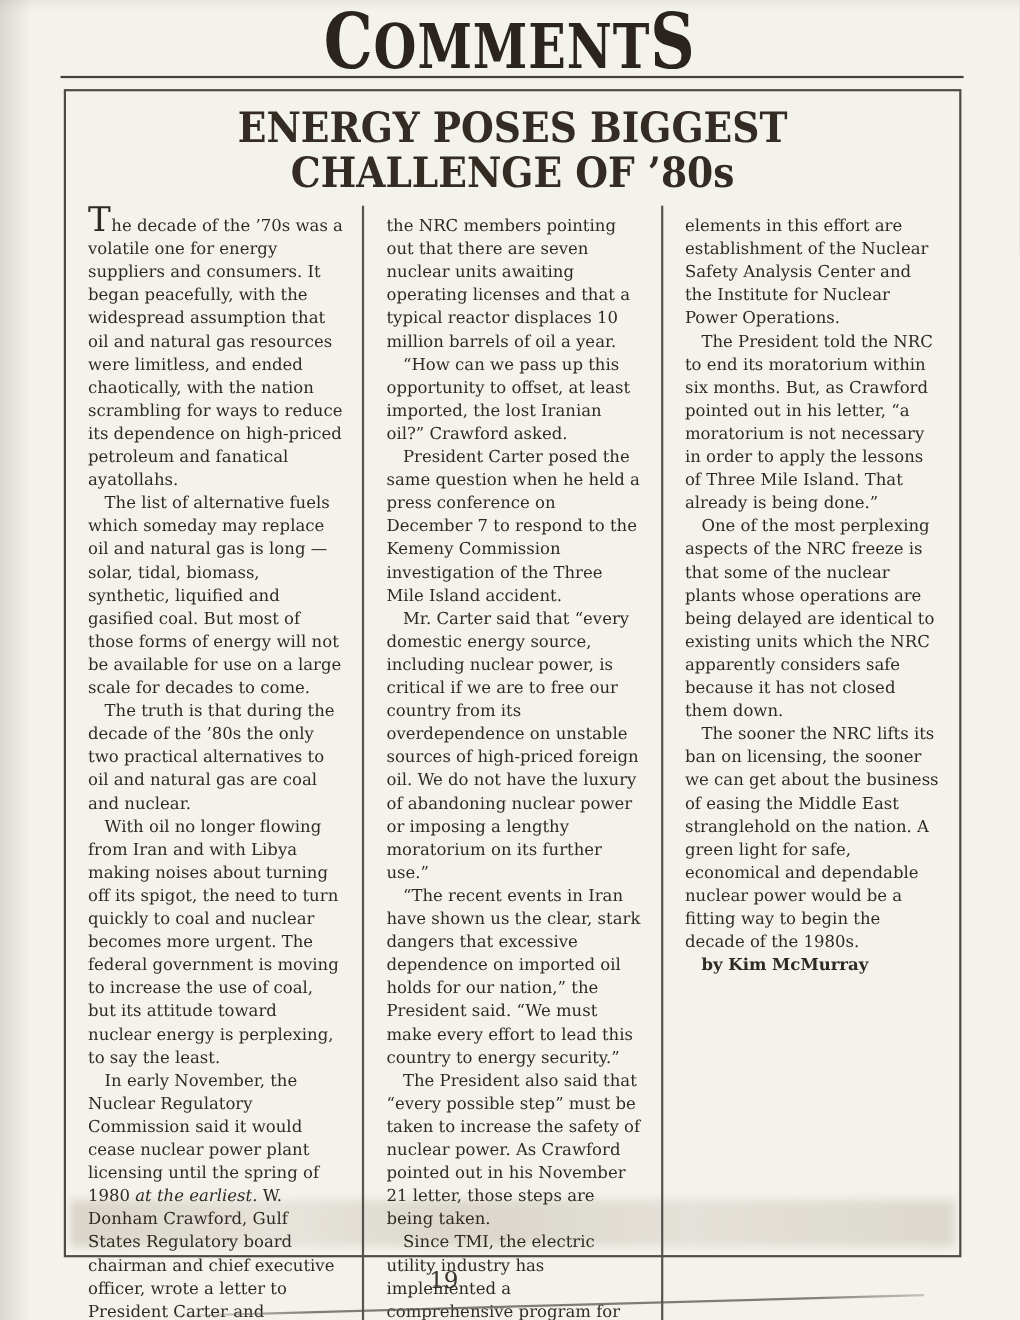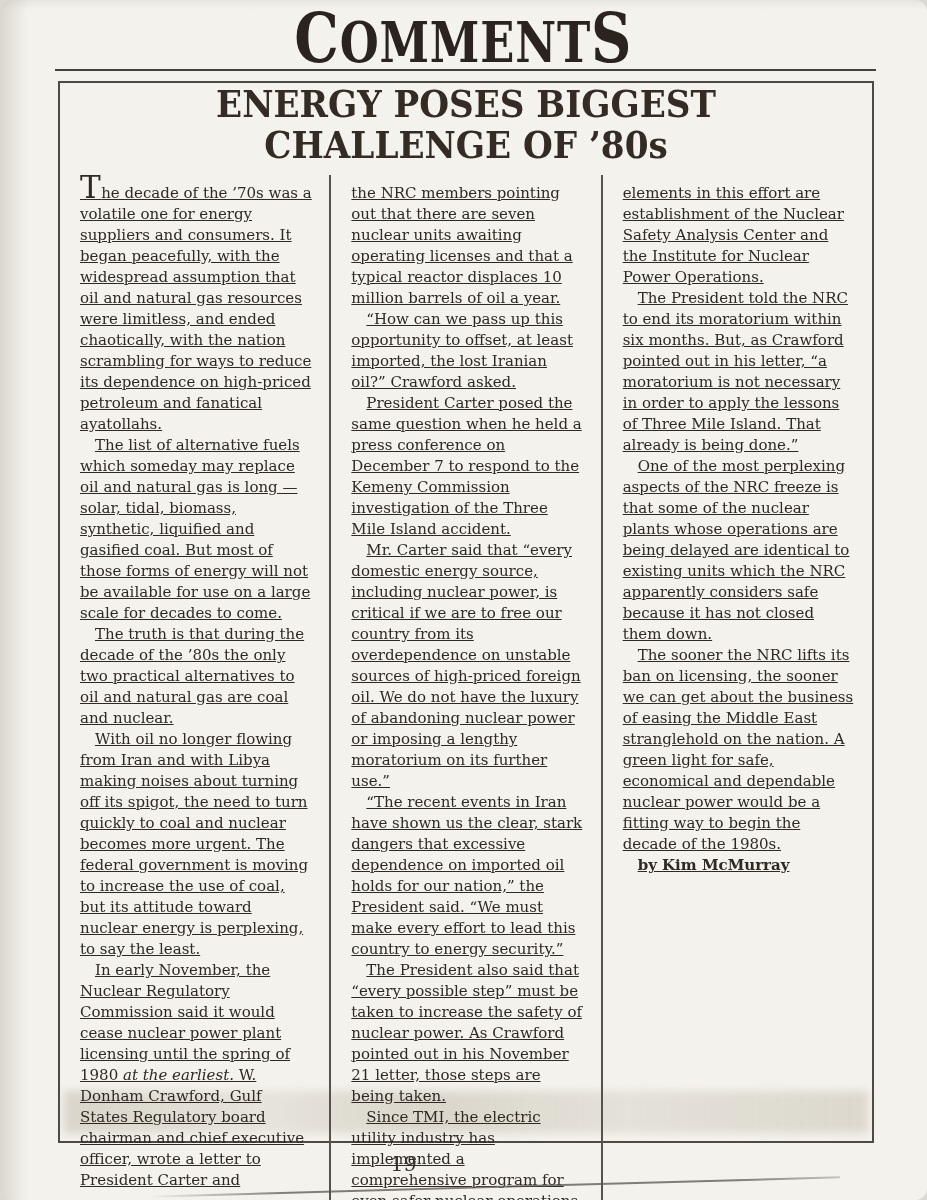--- a/index.html
+++ b/index.html
@@ -4,21 +4,20 @@
 <style>
   html, body { margin:0; padding:0; background:#dcd9d2; }
   .page {
     position:relative;
     width:927px; height:1200px;
     margin:0 auto;
     background:#f4f2ec;
     overflow:hidden;
     font-family:"DejaVu Serif", serif;
     color:#2e2923;
-    border-radius:12px;
   }
   
   .edge-shadow-left {
     position:absolute; left:0; top:0; bottom:0; width:28px;
     background:linear-gradient(to right, rgba(110,105,95,0.20), rgba(110,105,95,0.0));
     z-index:5; pointer-events:none;
   }
   .edge-shadow-top {
     position:absolute; left:0; top:0; right:0; height:10px;
     background:linear-gradient(to bottom, rgba(120,115,105,0.10), rgba(120,115,105,0));
@@ -45,20 +44,21 @@
   }
   
   .frame {
     position:absolute; left:58px; top:81px; width:812px; height:1058px;
     border:2px solid #4e4a44;
     display:flex; flex-direction:column;
     z-index:2;
   }
   .article-title {
     text-align:center;
+    padding-top:12px;
     font-weight:bold;
     color:#332b24;
   }
   .article-title .line {
     display:block;
     font-size:38px; line-height:41px;
     transform:scaleX(0.90);
     letter-spacing:0px;
     white-space:nowrap;
   }
@@ -68,21 +68,21 @@
     margin-top:10px;
     position:relative;
   }
   .col {
     flex:1 1 0;
     padding:8px 16px 0 20px;
     font-size:15px;
     line-height:21px;
   }
   .col-divider-left { border-left:2px solid #56524c; }
-  .col p { margin:0; text-indent:15px;text-decoration:underline; }
+  .col p { margin:0; text-indent:15px; }
   .col p.noindent { text-indent:0; }
   .dropcap {
     font-size:31px;
     line-height:0;
     letter-spacing:0.5px;
   }
   .it { font-style:italic; }
   .byline { font-weight:bold; text-indent:0; }
   
   .ghost-band {

